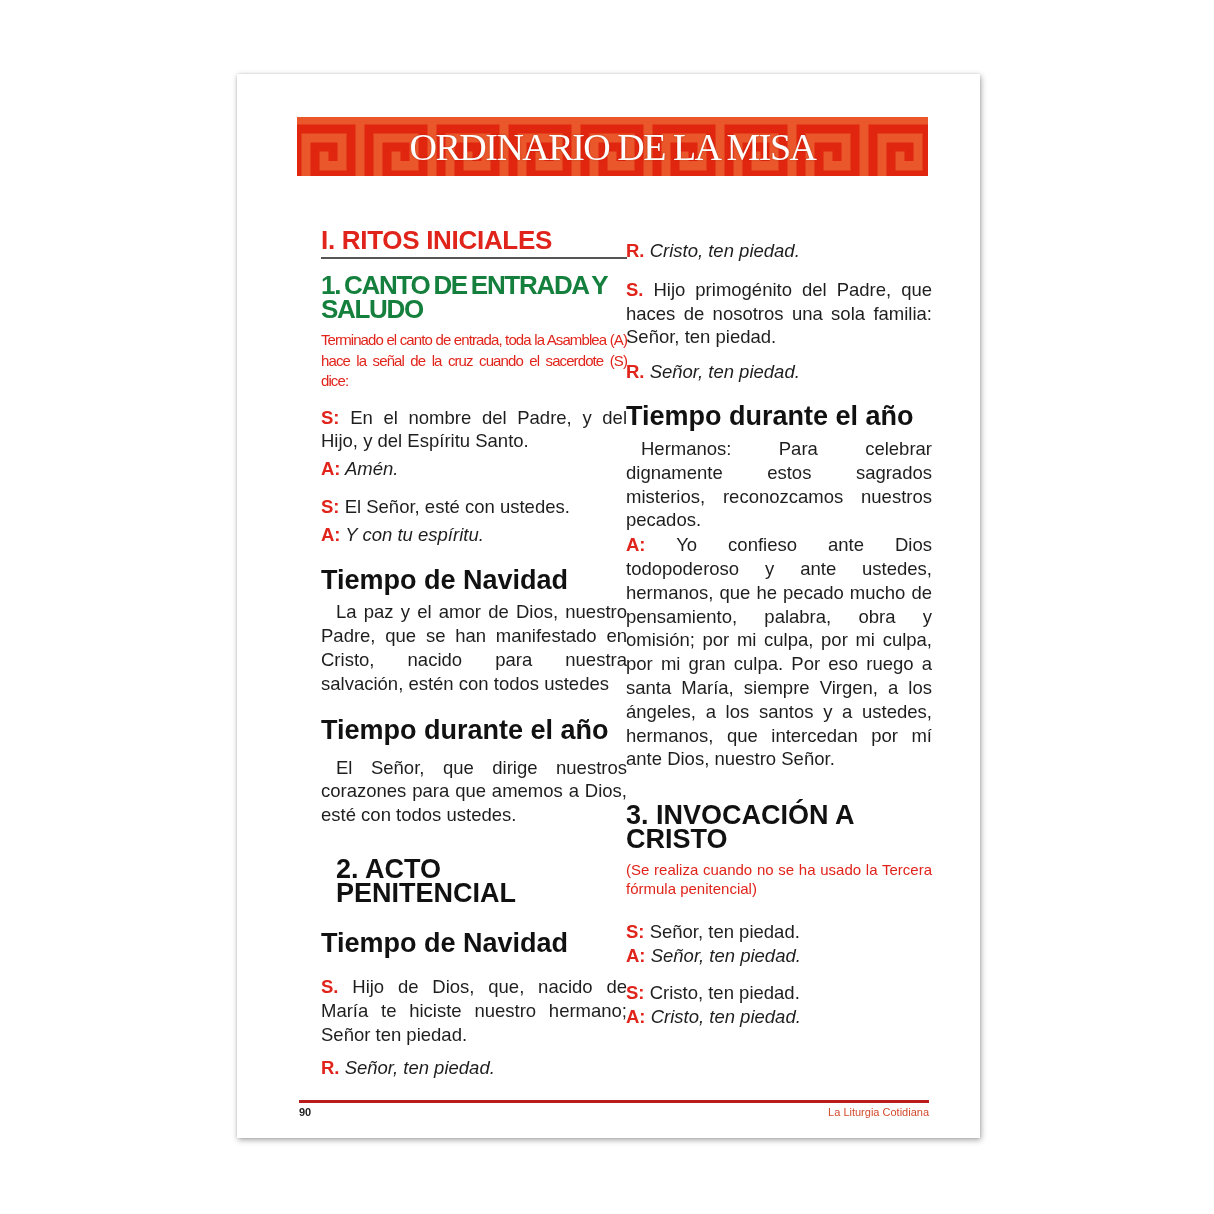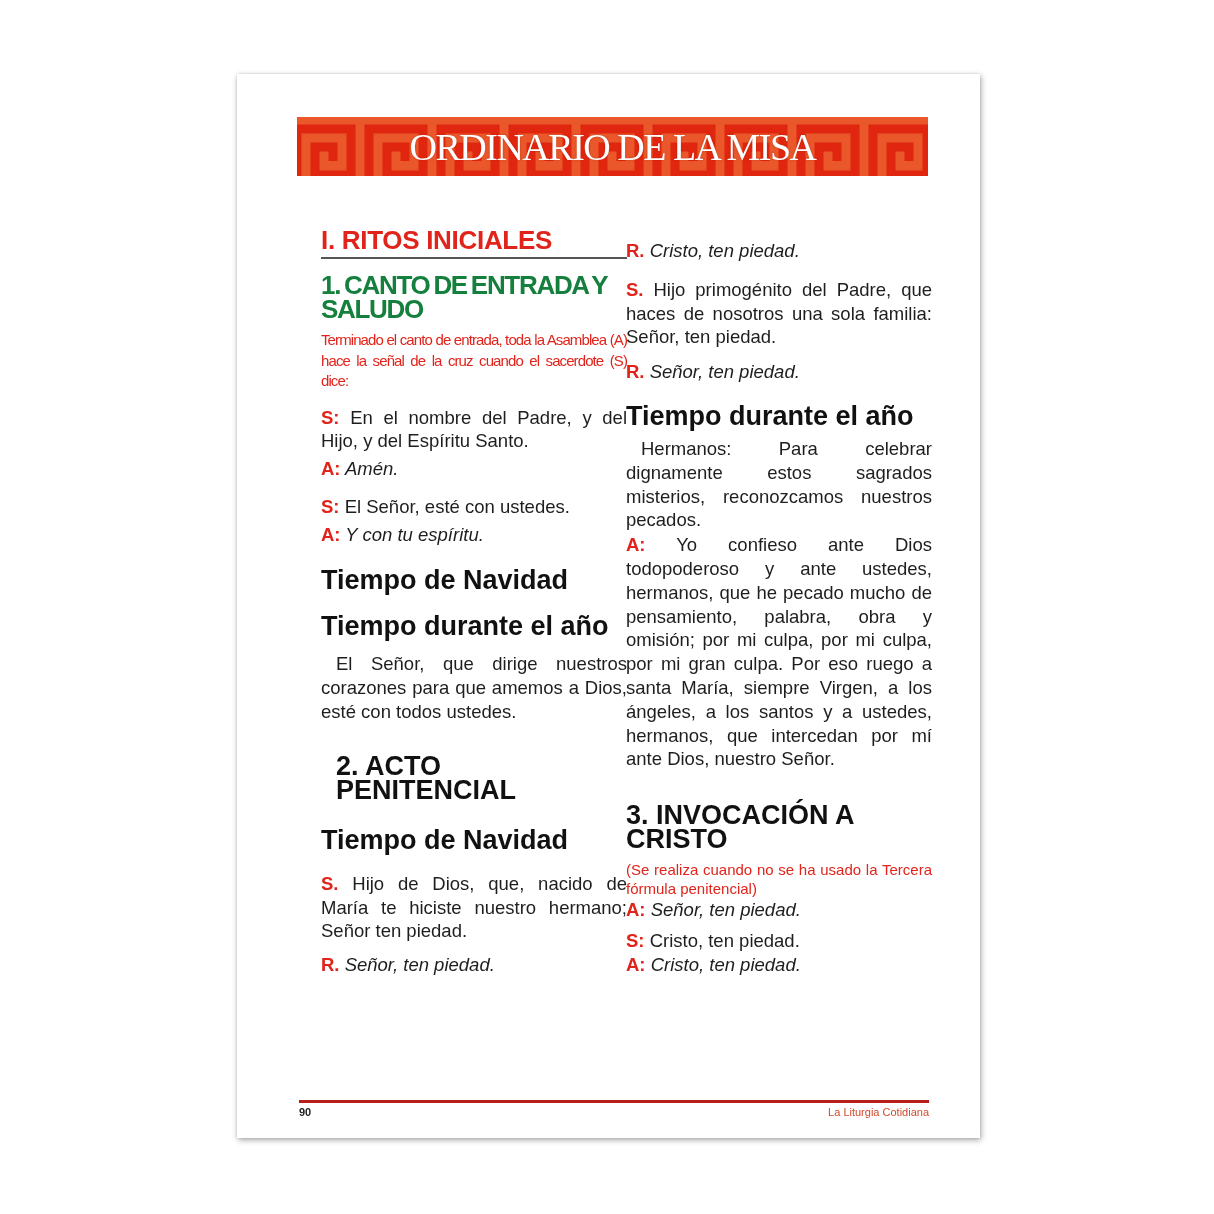--- a/index.html
+++ b/index.html
@@ -113,20 +113,21 @@
     </div>
 
     <div class="p">
       <span class="lbl">S:</span><span> El Señor, esté con ustedes.</span>
     </div>
     <div class="p nm">
       <span class="lbl">A:</span><span class="it"> Y con tu espíritu.</span>
     </div>
 
     <div class="h3" style="margin-top:22px">Tiempo de Navidad</div>
+    <div class="p ind" style="margin-top:8px">La paz y el amor de Dios, nuestro Padre, que se han manifestado en Cristo, nacido para nuestra salvación, estén con todos ustedes</div>
 
     <div class="h3" style="margin-top:22px">Tiempo durante el año</div>
     <div class="p ind" style="margin-top:14px">El Señor, que dirige nuestros corazones para que amemos a Dios, esté con todos ustedes.</div>
 
     <div class="h3 num">2. ACTO PENITENCIAL</div>
     <div class="h3" style="margin-top:26px">Tiempo de Navidad</div>
 
     <div class="p" style="margin-top:20px">
       <span class="lbl">S.</span><span> Hijo de Dios, que, nacido de María te hiciste nuestro hermano; Señor ten piedad.</span>
     </div>
@@ -150,25 +151,28 @@
     <div class="h3" style="margin-top:20px">Tiempo durante el año</div>
     <div class="p ind" style="margin-top:9px">Hermanos: Para celebrar dignamente estos sagrados misterios, reconozcamos nuestros pecados.</div>
 
     <div class="p" style="margin-top:1px">
       <span class="lbl">A:</span><span> Yo confieso ante Dios todopoderoso y ante ustedes, hermanos, que he pecado mucho de pensamiento, palabra, obra y omisión; por mi culpa, por mi culpa, por mi gran culpa. Por eso ruego a santa María, siempre Virgen, a los ángeles, a los santos y a ustedes, hermanos, que intercedan por mí ante Dios, nuestro Señor.</span>
     </div>
 
     <div class="h3 num2">3. INVOCACIÓN A CRISTO</div>
     <div class="rubric" style="margin-top:9px; line-height:19px">(Se realiza cuando no se ha usado la Tercera fórmula penitencial)</div>
 
+    <div class="p" style="margin-top:22px">
+      <span class="lbl">S:</span><span> Señor, ten piedad.</span>
+    </div>
     <div class="p nm" style="margin-top:0">
       <span class="lbl">A:</span><span class="it"> Señor, ten piedad.</span>
     </div>
 
-    <div class="p" style="margin-top:7px">
+    <div class="p" style="margin-top:13px">
       <span class="lbl">S:</span><span> Cristo, ten piedad.</span>
     </div>
     <div class="p nm" style="margin-top:0">
       <span class="lbl">A:</span><span class="it"> Cristo, ten piedad.</span>
     </div>
   </div>
 
   <div class="footer">
     <span class="pg">90</span>
     <span class="pub">La Liturgia Cotidiana</span>

